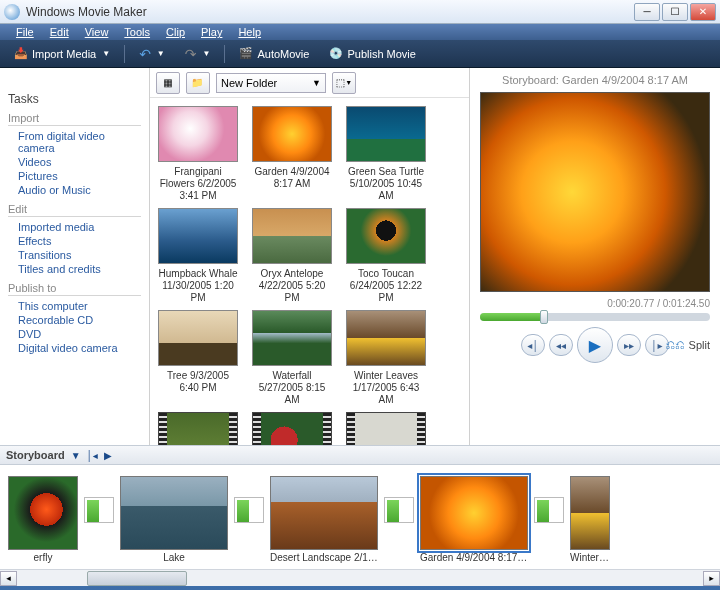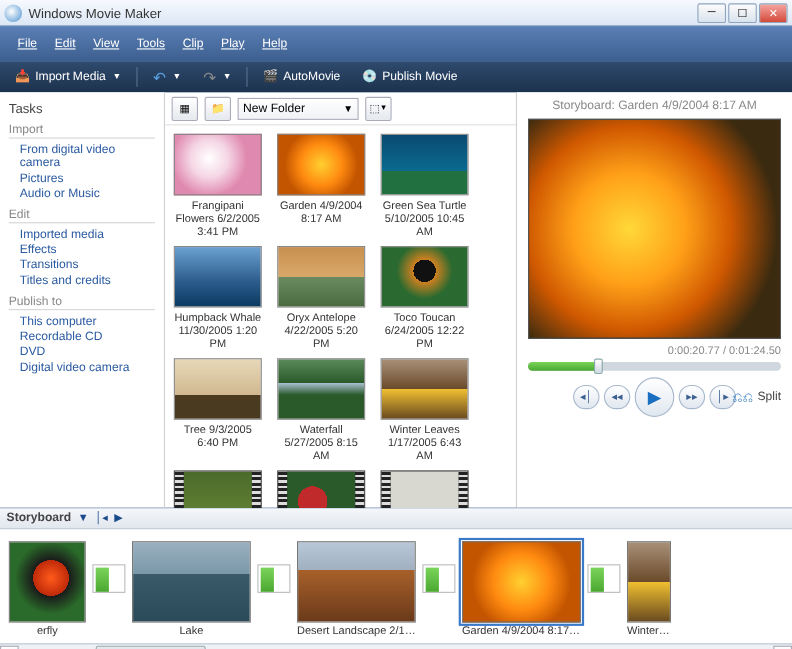--- a/index.html
+++ b/index.html
@@ -7,37 +7,37 @@
 
 
 .title-bar { height: 24px; background: linear-gradient(to bottom, #f6f9fe, #dce7f5); display: flex; align-items: center; padding: 0 4px; border-bottom: 1px solid #a0b0c0; justify-content: space-between; }
 .title-bar .app-icon { width: 16px; height: 16px; margin-right: 6px; border-radius: 50%; background: radial-gradient(circle at 40% 40%, #fff, #4a90d0); }
 .title-bar .title { font-size: 12px; color: #333; flex: 1; }
 .window-controls { display: flex; gap: 2px; }
 .win-btn { width: 26px; height: 18px; border: 1px solid #8fa5be; background: linear-gradient(to bottom, #fcfcfc, #d9e2ed); border-radius: 2px; display: flex; align-items: center; justify-content: center; font-size: 10px; cursor: pointer; }
 .win-btn.close { background: linear-gradient(to bottom, #f5a5a0, #d44a3a); color: #fff; }
 
 
-.menu-bar { height: 32px; background: linear-gradient(to bottom, #5a7fb5, #3d5f8f); display: flex; align-items: center; padding: 0 8px; }
+.menu-bar { height: 16px; background: linear-gradient(to bottom, #5a7fb5, #3d5f8f); display: flex; align-items: center; padding: 0 8px; }
 .menu-item { color: #fff; font-size: 11px; padding: 2px 8px; cursor: pointer; text-decoration: underline; }
 
 
 .toolbar { height: 28px; background: linear-gradient(to bottom, #2f4a6d, #1d334f); display: flex; align-items: center; padding: 0 6px; gap: 4px; border-bottom: 1px solid #0a1a2a; }
 .tool-btn { display: flex; align-items: center; gap: 4px; color: #fff; font-size: 11px; padding: 3px 8px; cursor: pointer; border-radius: 3px; }
 .tool-icon { width: 14px; height: 14px; display: inline-block; }
 .tool-sep { width: 1px; height: 18px; background: #5a7090; margin: 0 2px; }
 .tool-arrow { font-size: 8px; margin-left: 2px; }
 .undo-icon::before { content: "↶"; color: #5aa0e0; font-size: 14px; }
 .redo-icon::before { content: "↷"; color: #888; font-size: 14px; }
 
 
 .main { height: 377px; display: flex; background: #fff; }
 
 
-.tasks { width: 150px; background: #fff; border-right: 1px solid #d0d0d0; padding: 8px 8px; overflow: hidden; }
+.tasks { width: 150px; background: #fff; border-right: 1px solid #d0d0d0; padding: 24px 8px; overflow: hidden; }
 .tasks-title { font-size: 12px; color: #444; margin-bottom: 4px; }
 .task-section { color: #888; font-size: 11px; border-bottom: 1px solid #d5d5d5; padding-bottom: 1px; margin-top: 6px; margin-bottom: 3px; }
 .task-link { display: block; color: #2a5aa0; font-size: 11px; padding: 1px 0 1px 10px; cursor: pointer; text-decoration: none; }
 
 
 .collection { flex: 1; display: flex; flex-direction: column; border-right: 1px solid #d0d0d0; }
 .coll-toolbar { height: 30px; display: flex; align-items: center; padding: 0 6px; gap: 6px; border-bottom: 1px solid #e0e0e0; }
 .view-btn { width: 24px; height: 22px; border: 1px solid #aab; background: linear-gradient(#fff,#e5e8ee); border-radius: 2px; display: flex; align-items: center; justify-content: center; cursor: pointer; font-size: 10px; }
 .up-btn { color: #daa520; }
 .folder-combo { width: 110px; height: 20px; border: 1px solid #aab; font-size: 11px; padding: 0 4px; display: flex; align-items: center; justify-content: space-between; background: linear-gradient(#fff,#f0f2f6); cursor: pointer; }
@@ -155,20 +155,21 @@
   </div>
 </div>
 
 <div class="main">
 
   <div class="tasks">
     <div class="tasks-title">Tasks</div>
 
     <div class="task-section">Import</div>
     <a class="task-link">From digital video camera</a>
+    <a class="task-link">Videos</a>
     <a class="task-link">Pictures</a>
     <a class="task-link">Audio or Music</a>
 
     <div class="task-section">Edit</div>
     <a class="task-link">Imported media</a>
     <a class="task-link">Effects</a>
     <a class="task-link">Transitions</a>
     <a class="task-link">Titles and credits</a>
 
     <div class="task-section">Publish to</div>

